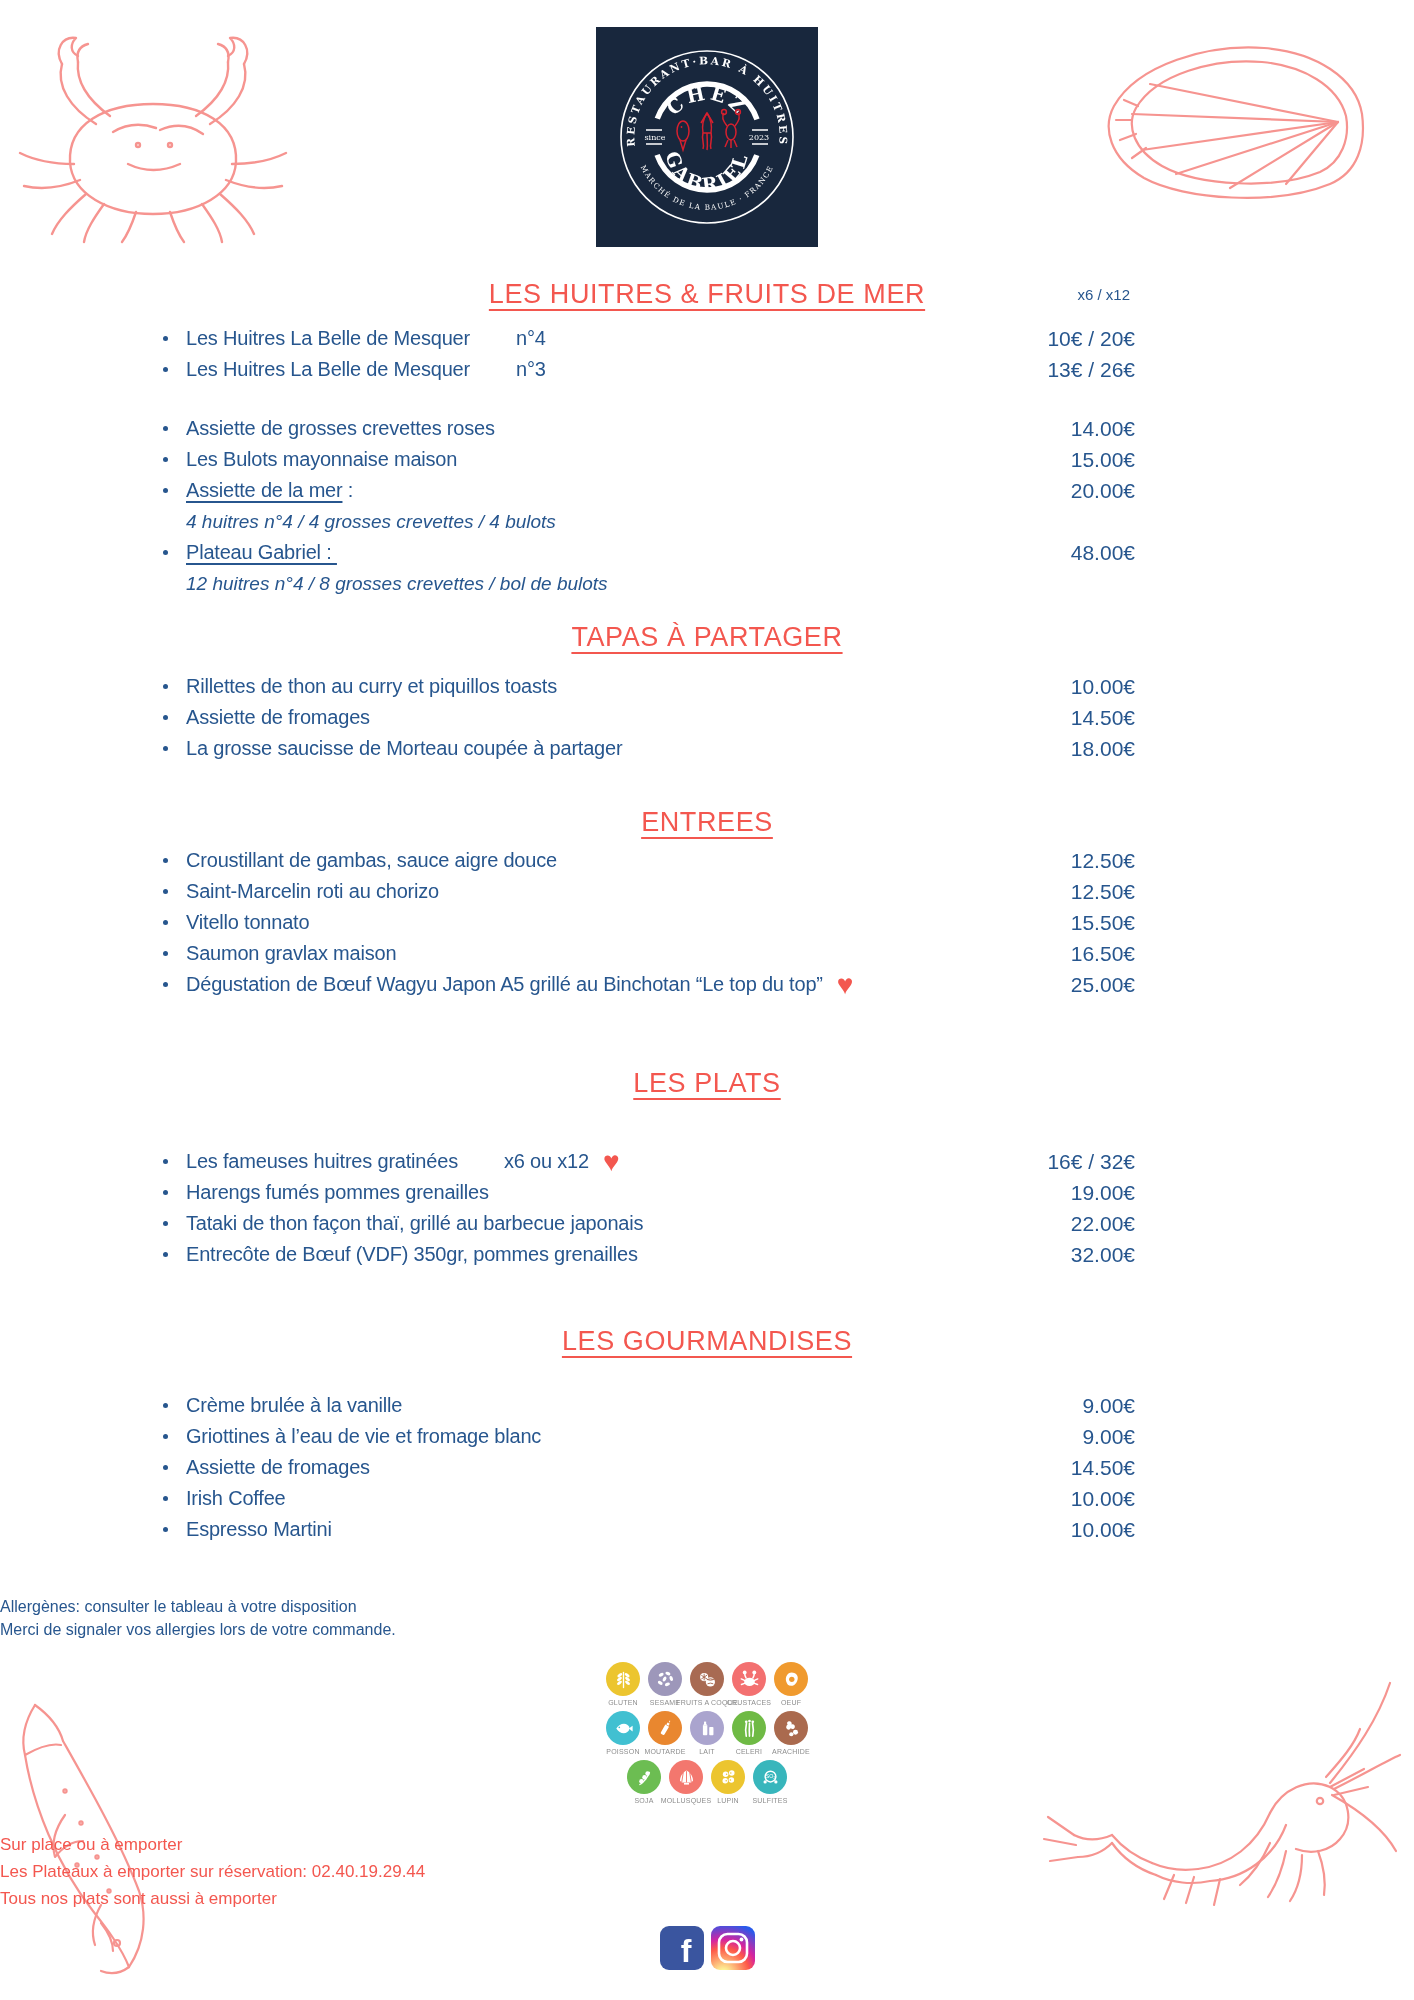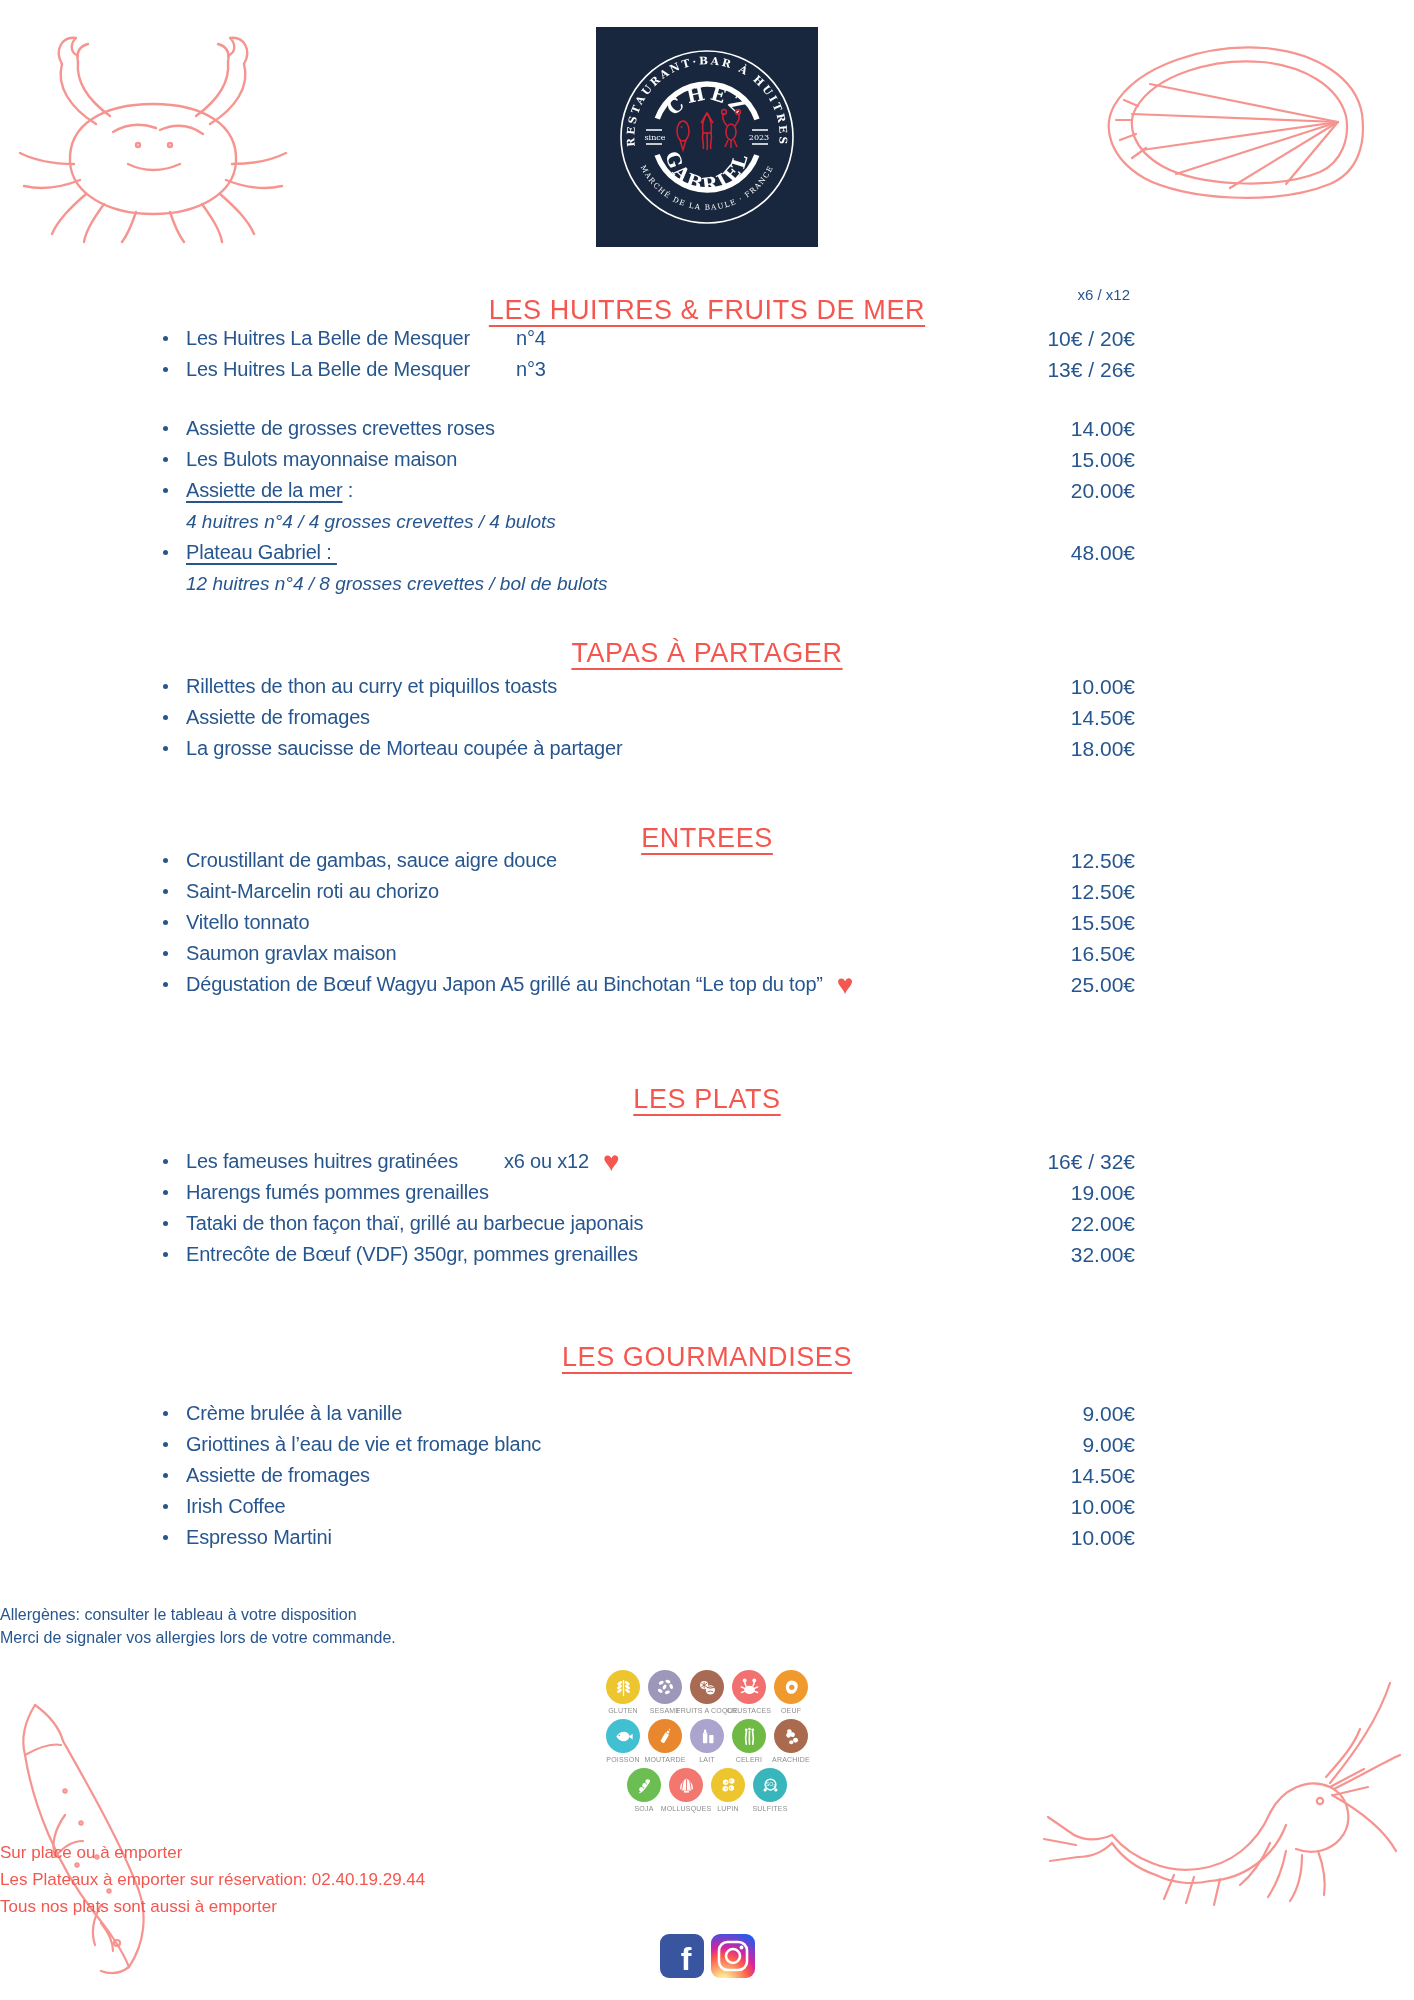--- a/index.html
+++ b/index.html
@@ -26,34 +26,34 @@
   .logo-red-fill{fill:var(--logo-red);stroke:none;}
 
   .menu-section{position:relative;}
   .sec-0{margin-top:26px;}
   .sec-1{margin-top:17px;}
   .sec-2{margin-top:37px;}
   .sec-3{margin-top:62px;}
   .sec-4{margin-top:50px;}
   .section-header{position:relative;text-align:center;height:42px;}
   .section-title{
-    display:inline-block;margin:16px;font-weight:normal;font-size:27px;letter-spacing:0.6px;
+    display:inline-block;margin:0;font-weight:normal;font-size:27px;letter-spacing:0.6px;
     color:var(--accent);line-height:42px;
     text-decoration:underline;text-decoration-thickness:1.5px;text-underline-offset:6px;
   }
   .section-note{
     position:absolute;right:284px;top:0;height:42px;display:flex;align-items:center;
     font-size:15px;color:var(--navy);
   }
   .items{margin:8px 279px 0 160px;}
   .sec-0 .items{margin-top:8px;}
   .sec-1 .items{margin-top:13px;}
   .sec-2 .items{margin-top:2px;}
   .sec-3 .items{margin-top:42px;}
-  .sec-4 .items{margin-top:36px;text-align:right;}
+  .sec-4 .items{margin-top:28px;text-align:right;}
   .row{display:flex;align-items:center;height:31px;color:var(--navy);}
   .bullet{width:26px;display:flex;align-items:center;flex:none;}
   .bullet::before{content:"";width:5px;height:5px;border-radius:50%;background:var(--navy);margin-left:3px;}
   .item-text{font-size:20px;letter-spacing:-0.2px;display:flex;align-items:center;}
   .item-text span{white-space:pre;}
   .item-name.u{text-decoration:underline;text-underline-offset:4px;}
   .item-suffix{margin-left:46px;}
   .item-heart{color:var(--accent);font-size:28px;margin-left:14px;line-height:20px;}
   .item-price{margin-left:auto;font-size:21px;white-space:pre;}
   .desc{height:31px;display:flex;align-items:center;padding-left:26px;font-style:italic;font-size:19px;color:var(--navy);}

